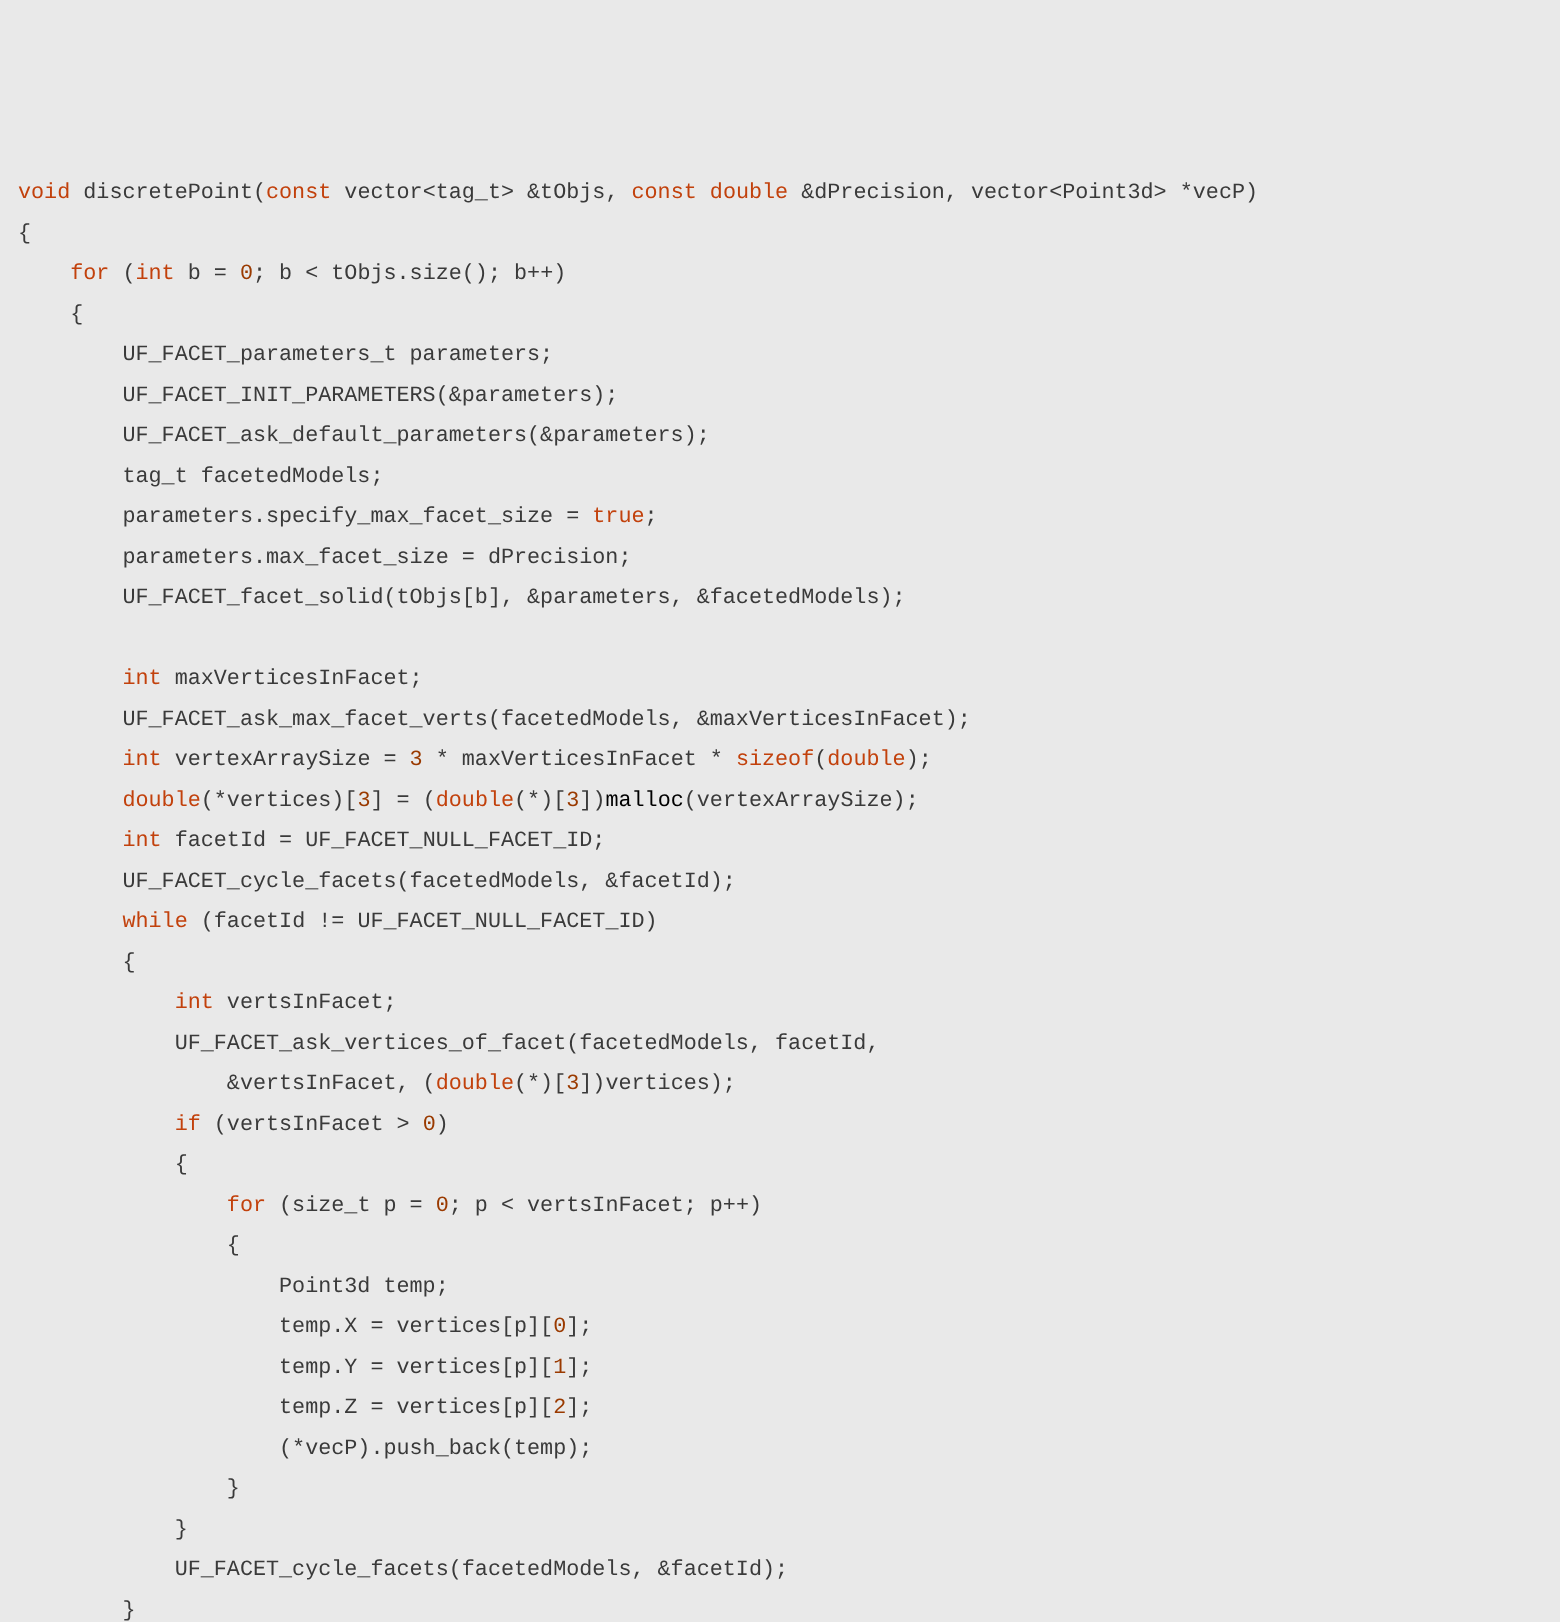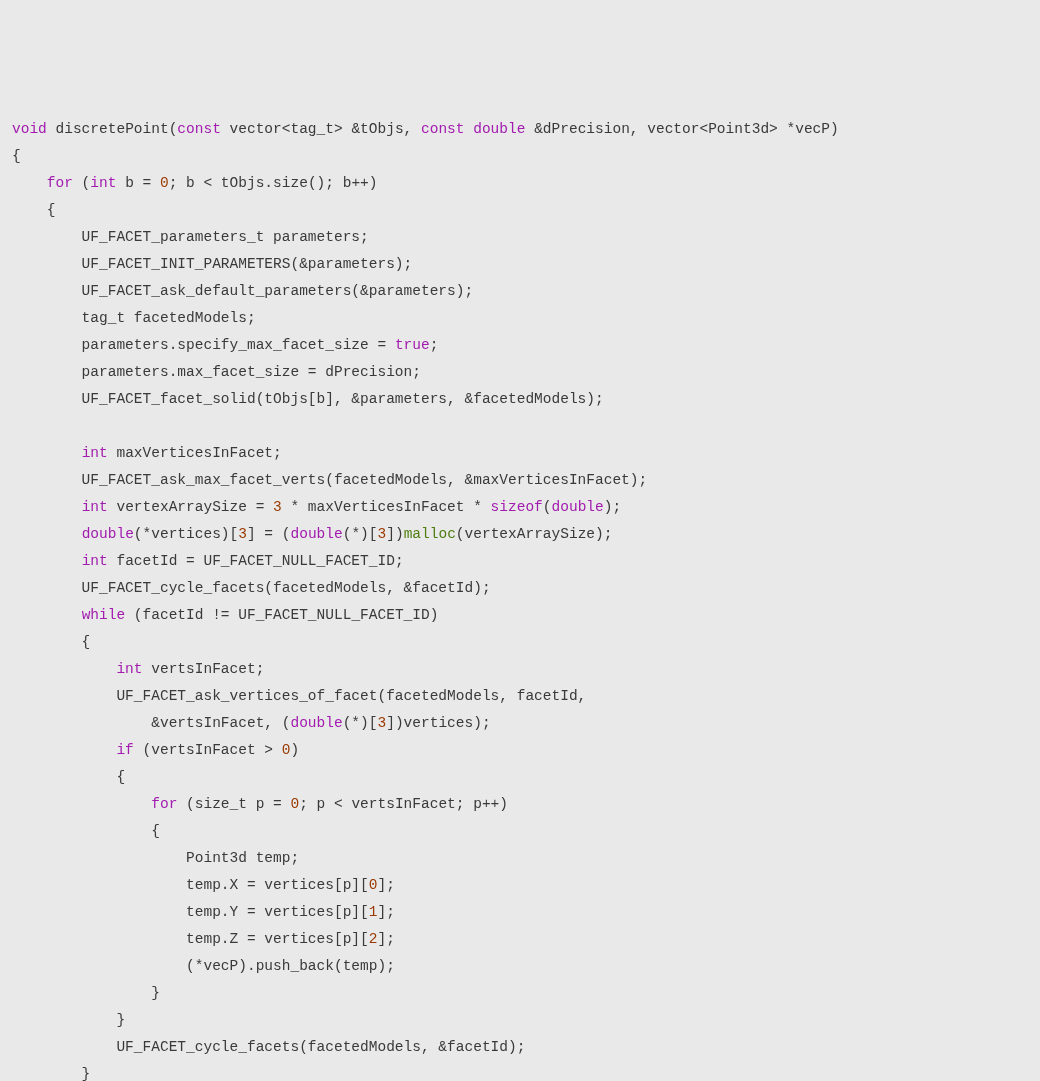--- a/index.html
+++ b/index.html
@@ -9,22 +9,22 @@
     height:1081px;
     box-sizing:border-box;
     padding:8px 12px;
     font-family:"Courier New",ui-monospace,Menlo,Consolas,monospace;
     font-size:14.5px;
     line-height:27px;
     color:#3a3a3a;
     white-space:pre;
     overflow:hidden;
   }
-  .tok-kw{color:#a21caf}   
-  .tok-fn{color:#4d7c0f}   
+  .tok-kw{color:#c2410c}   
+  .tok-fn{color:#000000}   
   .tok-num{color:#9a3a00}  
   .code-line{display:block}
 </style>
 </head>
 <body>
 
 
 
 <div id="code-root"><span class="code-line"><span class="tok-kw">void</span><span> discretePoint(</span><span class="tok-kw">const</span><span> vector&lt;tag_t&gt; &amp;tObjs, </span><span class="tok-kw">const</span><span> </span><span class="tok-kw">double</span><span> &amp;dPrecision, vector&lt;Point3d&gt; *vecP)</span></span><span class="code-line"><span>{</span></span><span class="code-line"><span>    </span><span class="tok-kw">for</span><span> (</span><span class="tok-kw">int</span><span> b = </span><span class="tok-num">0</span><span>; b &lt; tObjs.size(); b++)</span></span><span class="code-line"><span>    {</span></span><span class="code-line"><span>        UF_FACET_parameters_t parameters;</span></span><span class="code-line"><span>        UF_FACET_INIT_PARAMETERS(&amp;parameters);</span></span><span class="code-line"><span>        UF_FACET_ask_default_parameters(&amp;parameters);</span></span><span class="code-line"><span>        tag_t facetedModels;</span></span><span class="code-line"><span>        parameters.specify_max_facet_size = </span><span class="tok-kw">true</span><span>;</span></span><span class="code-line"><span>        parameters.max_facet_size = dPrecision;</span></span><span class="code-line"><span>        UF_FACET_facet_solid(tObjs[b], &amp;parameters, &amp;facetedModels);</span></span><span class="code-line"><span> </span></span><span class="code-line"><span>        </span><span class="tok-kw">int</span><span> maxVerticesInFacet;</span></span><span class="code-line"><span>        UF_FACET_ask_max_facet_verts(facetedModels, &amp;maxVerticesInFacet);</span></span><span class="code-line"><span>        </span><span class="tok-kw">int</span><span> vertexArraySize = </span><span class="tok-num">3</span><span> * maxVerticesInFacet * </span><span class="tok-kw">sizeof</span><span>(</span><span class="tok-kw">double</span><span>);</span></span><span class="code-line"><span>        </span><span class="tok-kw">double</span><span>(*vertices)[</span><span class="tok-num">3</span><span>] = (</span><span class="tok-kw">double</span><span>(*)[</span><span class="tok-num">3</span><span>])</span><span class="tok-fn">malloc</span><span>(vertexArraySize);</span></span><span class="code-line"><span>        </span><span class="tok-kw">int</span><span> facetId = UF_FACET_NULL_FACET_ID;</span></span><span class="code-line"><span>        UF_FACET_cycle_facets(facetedModels, &amp;facetId);</span></span><span class="code-line"><span>        </span><span class="tok-kw">while</span><span> (facetId != UF_FACET_NULL_FACET_ID)</span></span><span class="code-line"><span>        {</span></span><span class="code-line"><span>            </span><span class="tok-kw">int</span><span> vertsInFacet;</span></span><span class="code-line"><span>            UF_FACET_ask_vertices_of_facet(facetedModels, facetId,</span></span><span class="code-line"><span>                &amp;vertsInFacet, (</span><span class="tok-kw">double</span><span>(*)[</span><span class="tok-num">3</span><span>])vertices);</span></span><span class="code-line"><span>            </span><span class="tok-kw">if</span><span> (vertsInFacet &gt; </span><span class="tok-num">0</span><span>)</span></span><span class="code-line"><span>            {</span></span><span class="code-line"><span>                </span><span class="tok-kw">for</span><span> (size_t p = </span><span class="tok-num">0</span><span>; p &lt; vertsInFacet; p++)</span></span><span class="code-line"><span>                {</span></span><span class="code-line"><span>                    Point3d temp;</span></span><span class="code-line"><span>                    temp.X = vertices[p][</span><span class="tok-num">0</span><span>];</span></span><span class="code-line"><span>                    temp.Y = vertices[p][</span><span class="tok-num">1</span><span>];</span></span><span class="code-line"><span>                    temp.Z = vertices[p][</span><span class="tok-num">2</span><span>];</span></span><span class="code-line"><span>                    (*vecP).push_back(temp);</span></span><span class="code-line"><span>                }</span></span><span class="code-line"><span>            }</span></span><span class="code-line"><span>            UF_FACET_cycle_facets(facetedModels, &amp;facetId);</span></span><span class="code-line"><span>        }</span></span></div>
 

